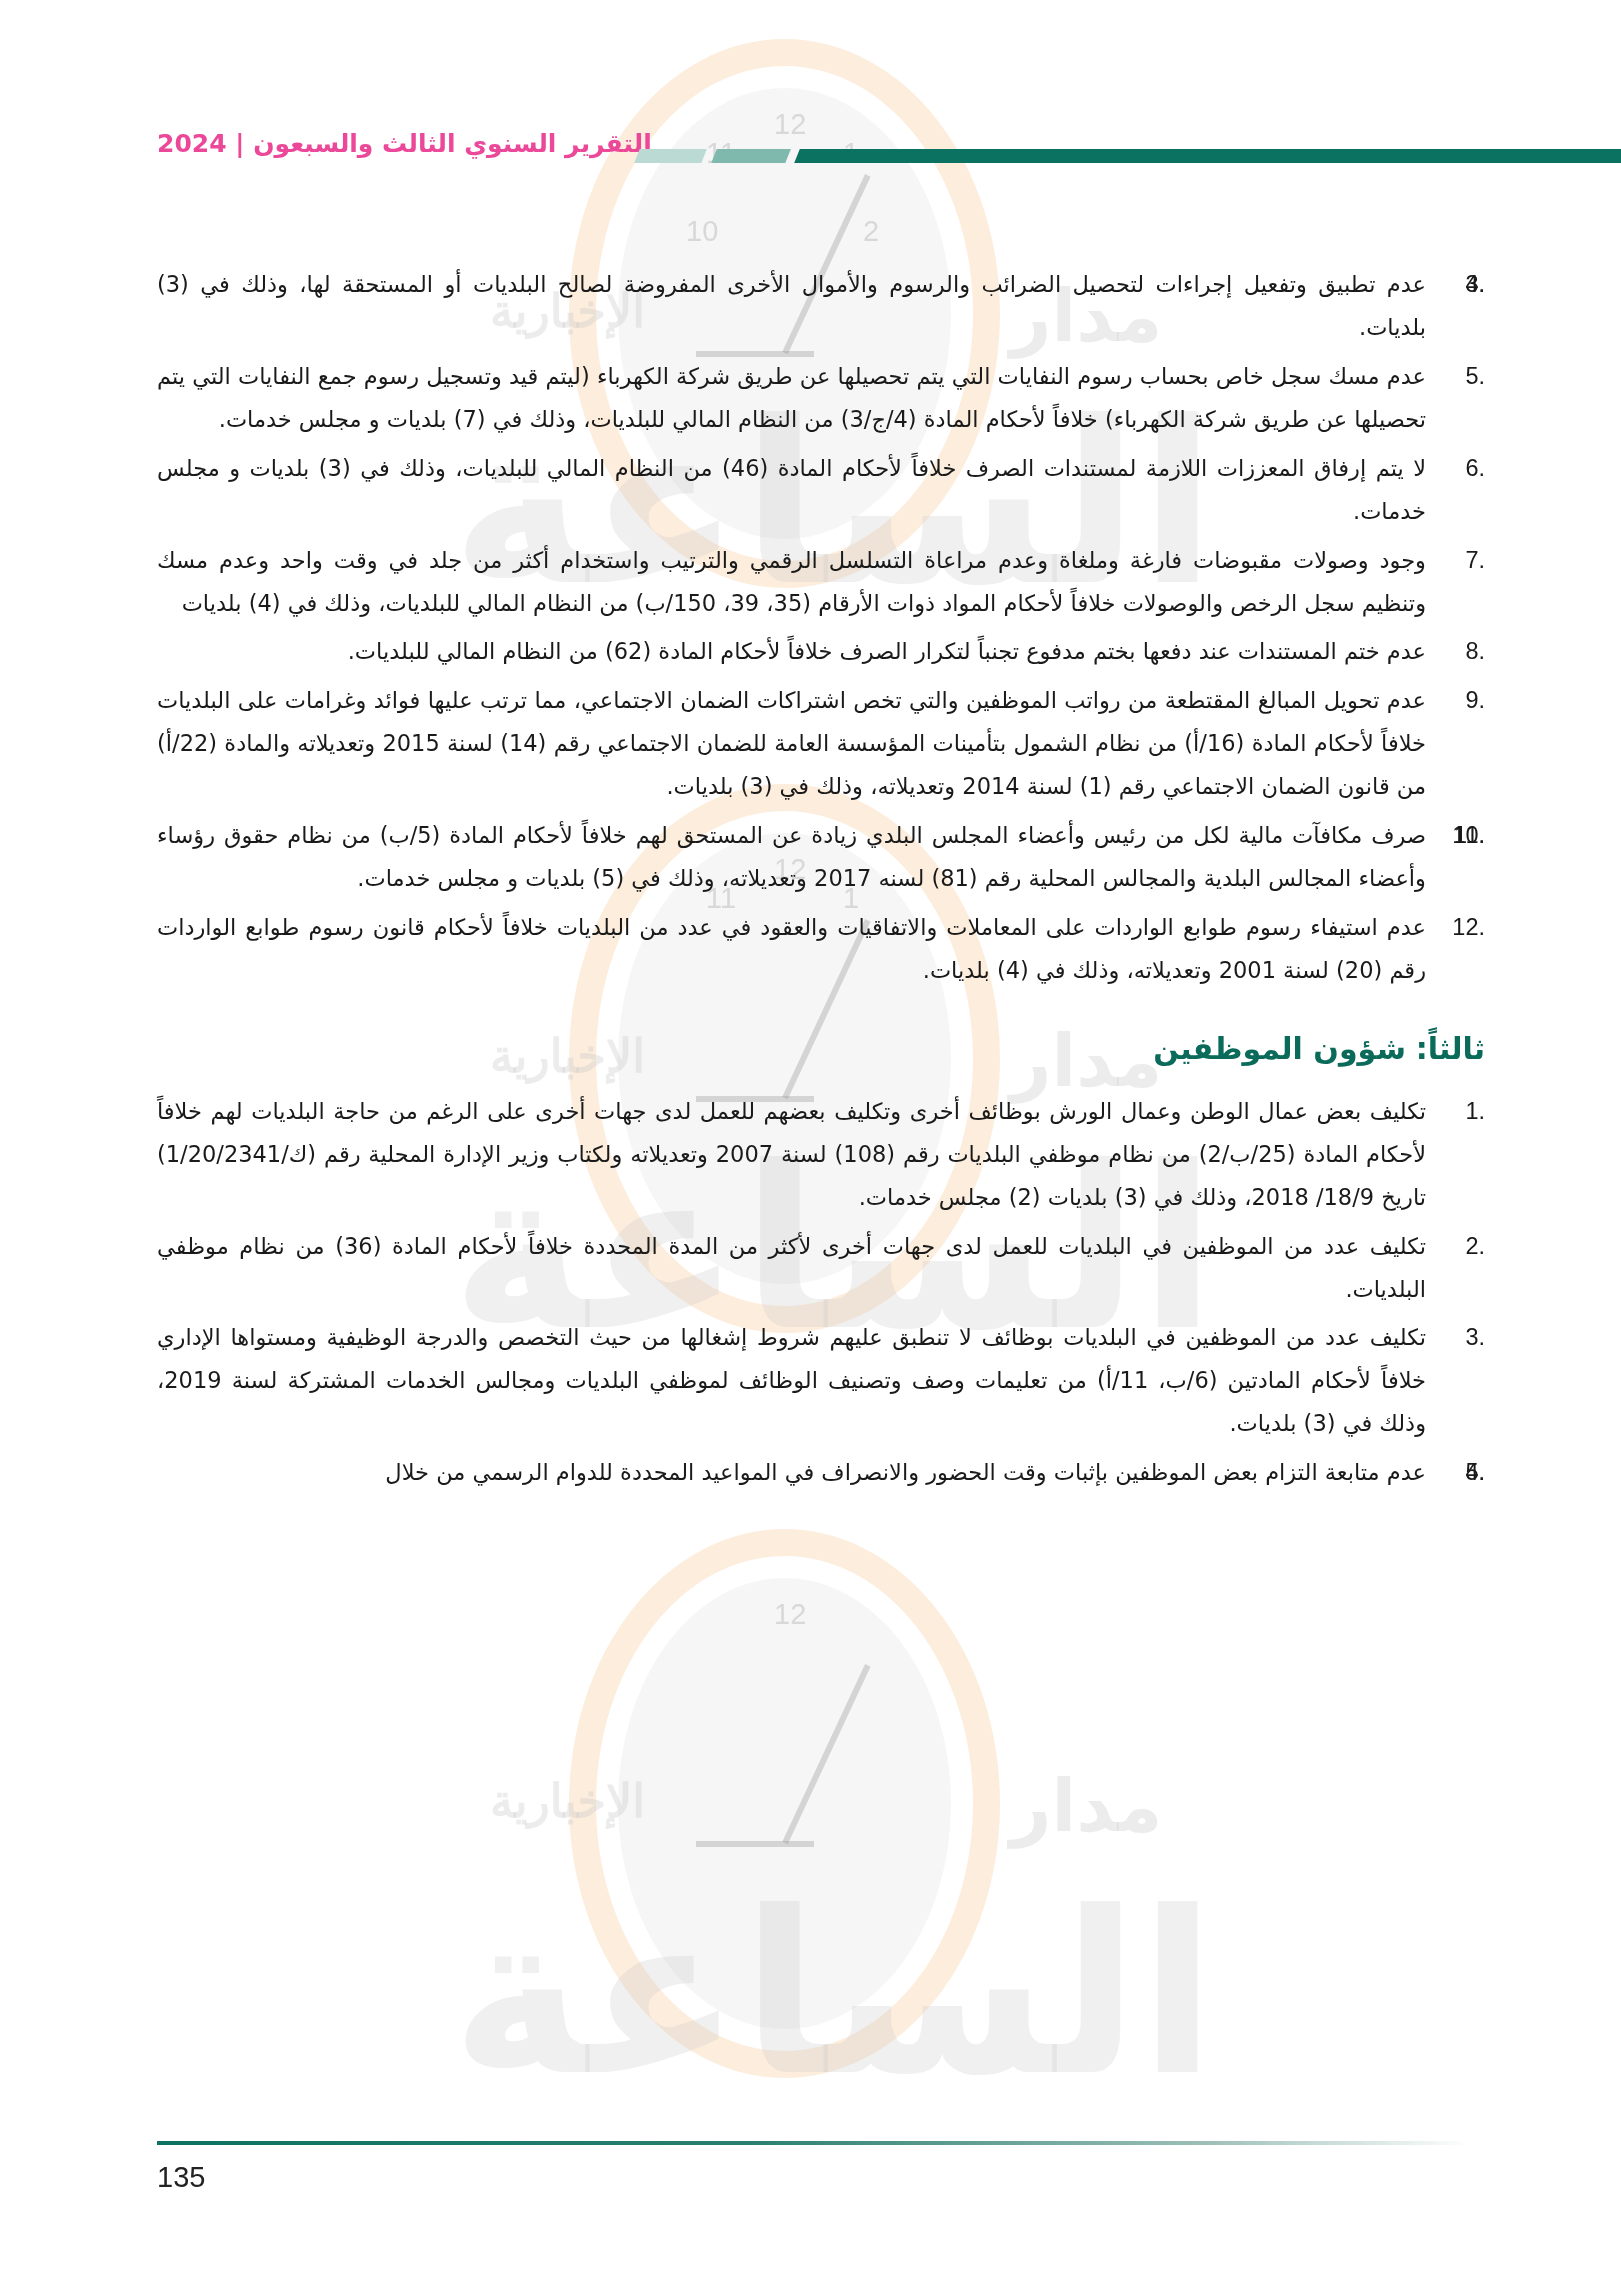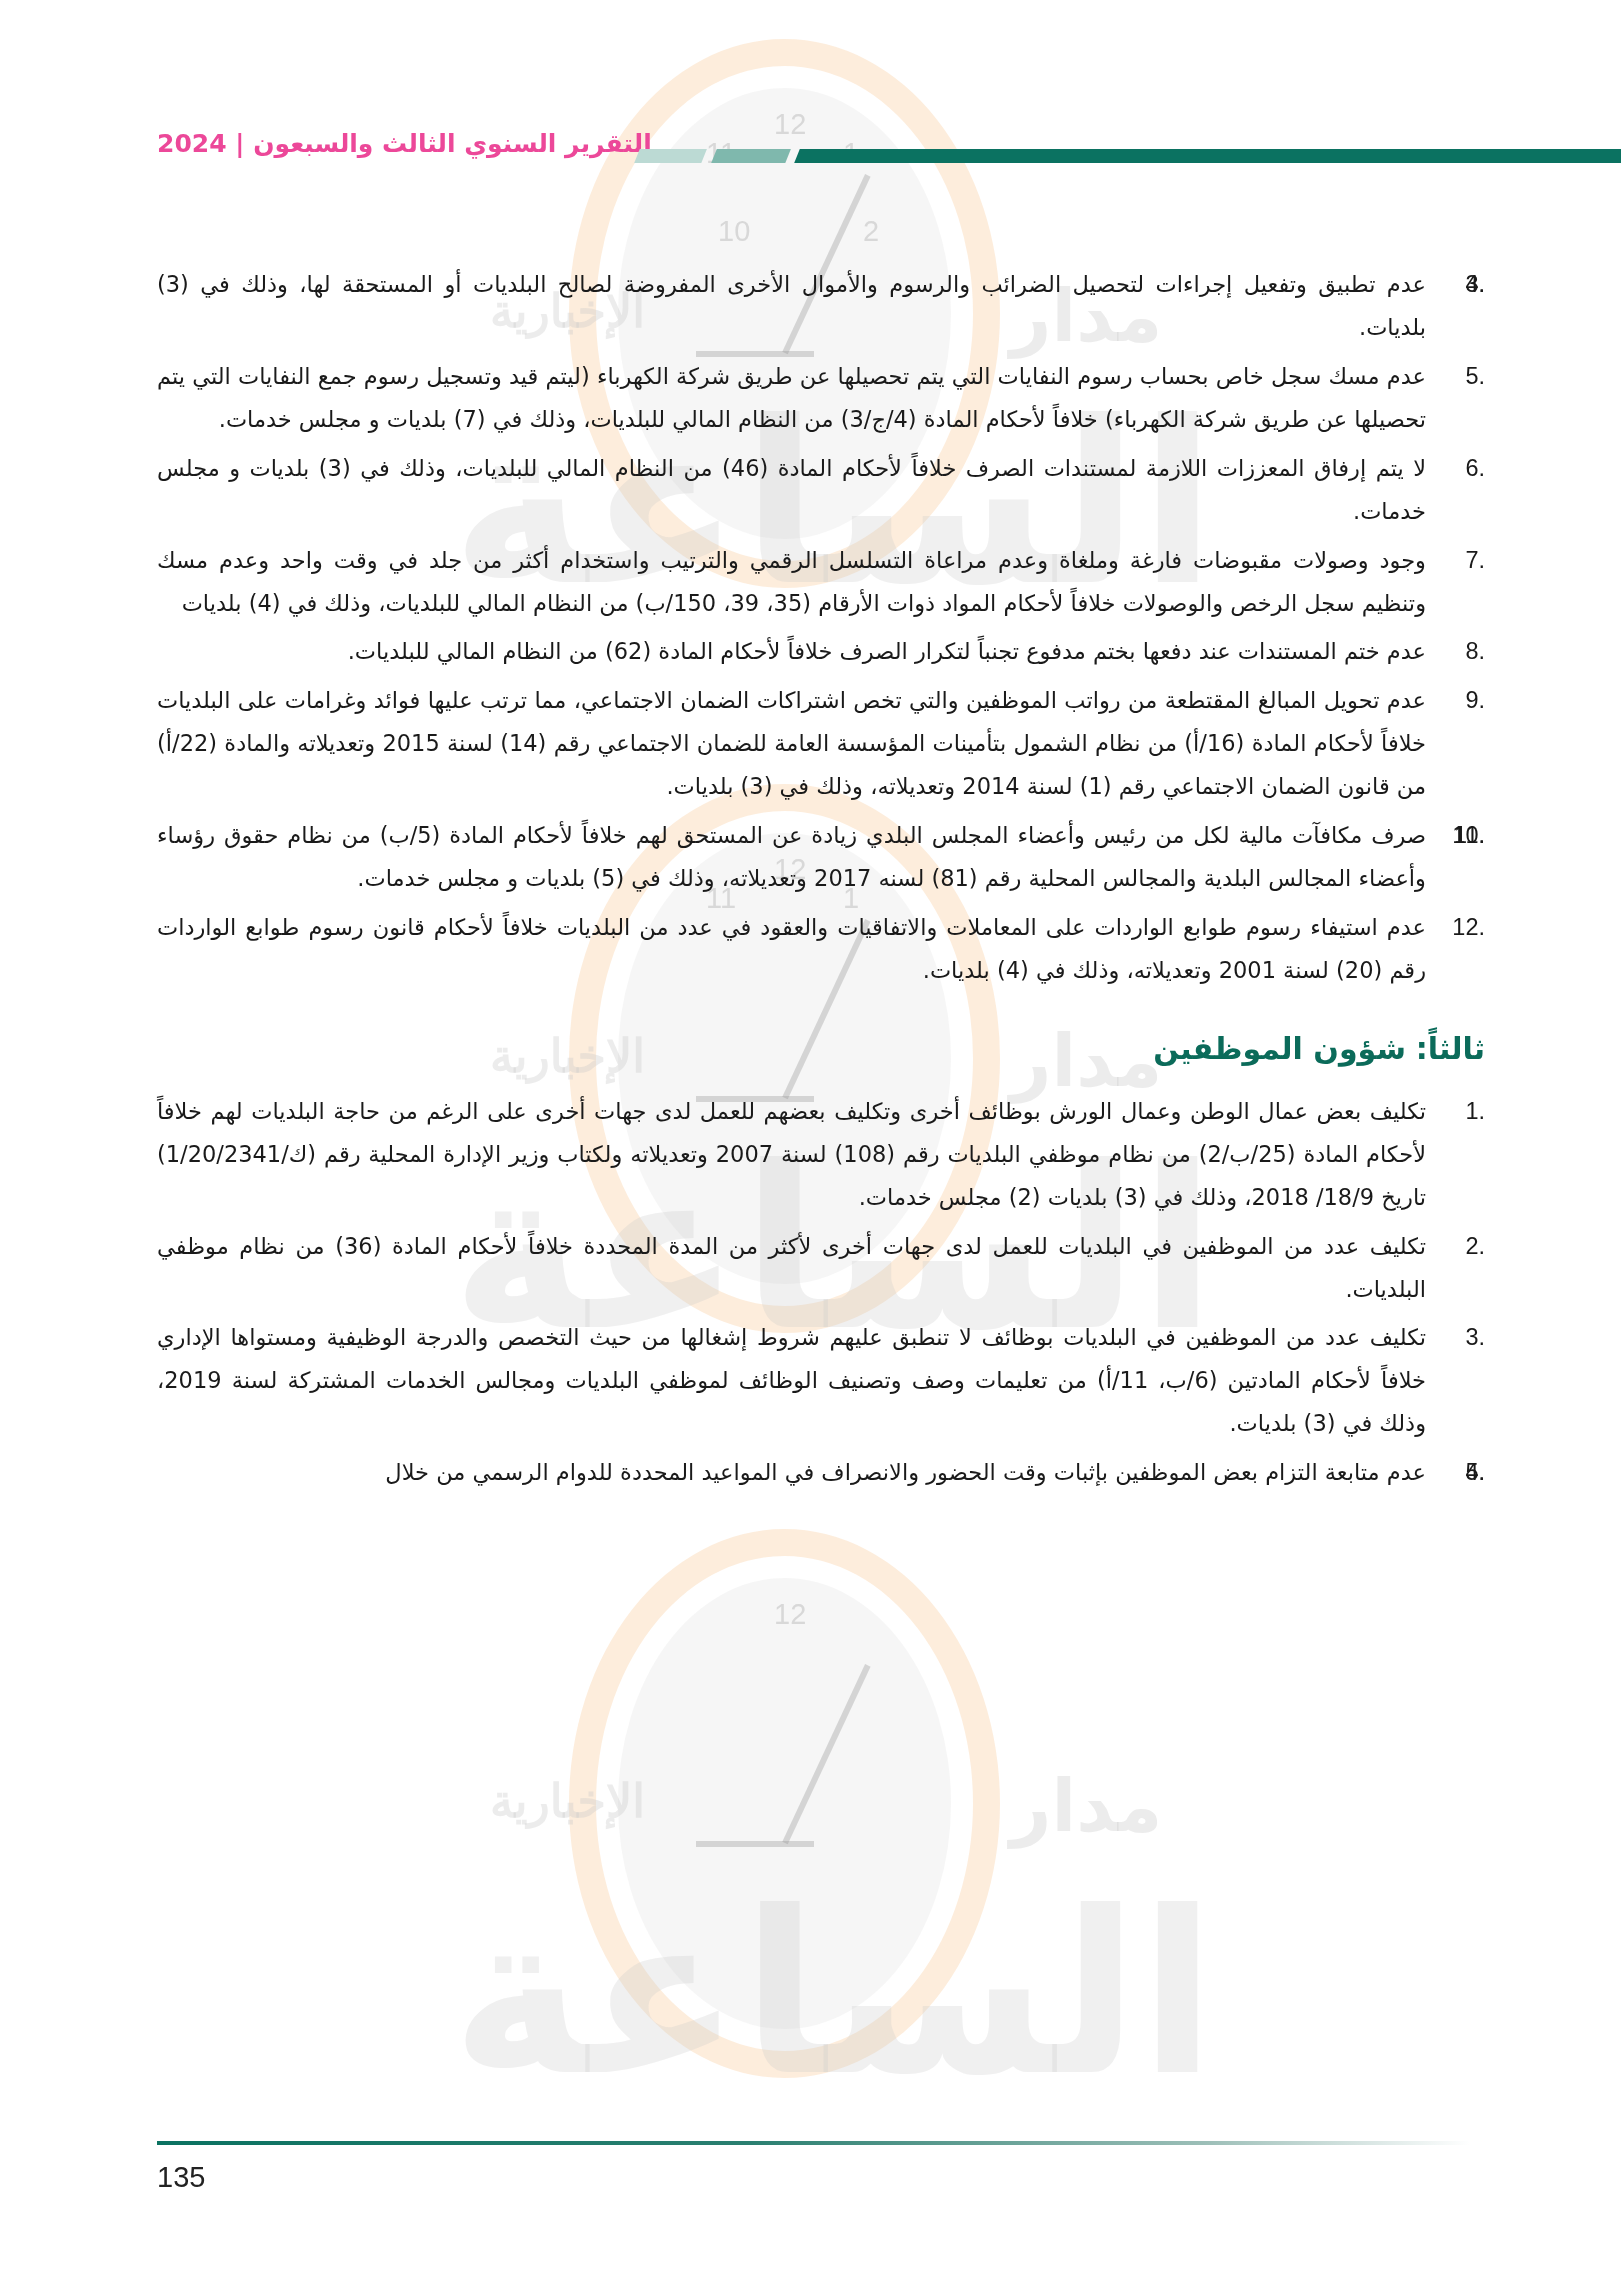--- a/index.html
+++ b/index.html
@@ -213,21 +213,21 @@
 <body>
 
 <div class="watermark" style="top:39px;">
   <div class="wm-ring"></div>
   <div class="wm-face"></div>
   <div class="wm-hand"></div>
   <div class="wm-hand2"></div>
   <span class="wm-num" style="left:323px;top:69px;">12</span>
   <span class="wm-num" style="left:255px;top:98px;">11</span>
   <span class="wm-num" style="left:392px;top:98px;">1</span>
-  <span class="wm-num" style="left:235px;top:176px;margin-left:32px;">10</span>
+  <span class="wm-num" style="left:235px;top:176px;">10</span>
   <span class="wm-num" style="left:412px;top:176px;">2</span>
   <span class="wm-text-small">الإخبارية</span>
   <span class="wm-text-madar">مدار</span>
   <div class="wm-text-big">الساعة</div>
 </div>
 <div class="watermark" style="top:784px;">
   <div class="wm-ring"></div>
   <div class="wm-face"></div>
   <div class="wm-hand"></div>
   <div class="wm-hand2"></div>

